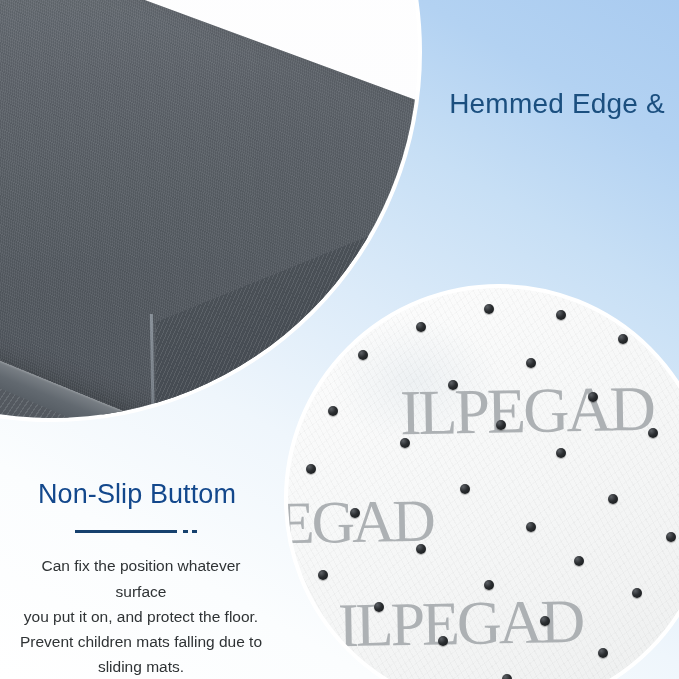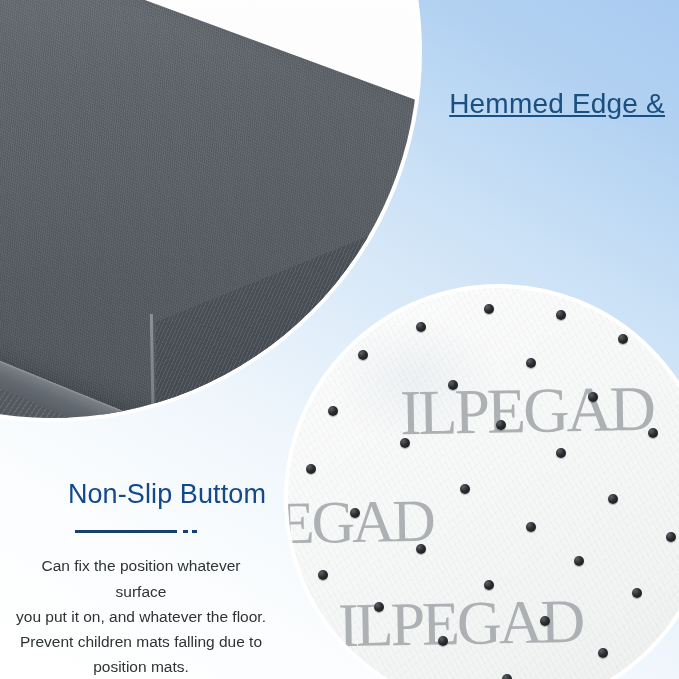--- a/index.html
+++ b/index.html
@@ -191,37 +191,36 @@
     right: 14px;
     top: 84px;
     width: 330px;
     text-align: right;
     color: #1b4f7f;
     font-size: 28px;
     line-height: 1.44;
     font-weight: 400;
     letter-spacing: .2px;
   }
-  #headline .hl-line { display: block; white-space: nowrap; text-decoration: underline; }
+  #headline .hl-line { display: block; white-space: nowrap; }
 
   #feature-block {
     position: absolute;
     left: 8px;
     top: 478px;
     width: 258px;
     text-align: center;
   }
   #feature-title {
     color: #13488c;
     font-size: 27px;
     font-weight: 400;
     letter-spacing: .1px;
     line-height: 1.2;
     white-space: nowrap;
-    text-align: right;
   }
   #feature-rule {
     position: relative;
     width: 124px;
     height: 10px;
     margin: 17px auto 16px auto;
   }
   #feature-rule .rule-bar {
     position: absolute;
     left: 0; top: 3px;
@@ -315,19 +314,19 @@
     <div id="feature-title">Non-Slip Buttom</div>
 
     <div id="feature-rule">
       <span class="rule-bar"></span>
       <span class="rule-dash d1"></span>
       <span class="rule-dash d2"></span>
     </div>
 
     <div id="feature-body">
       <span class="body-line">Can fix the position whatever surface</span>
-      <span class="body-line">you put it on, and whatever the floor.</span>
+      <span class="body-line">you put it on, and protect the floor.</span>
       <span class="body-line">Prevent children mats falling due to</span>
-      <span class="body-line">position mats.</span>
+      <span class="body-line">sliding mats.</span>
     </div>
   </div>
 
 </div>
 
 </body></html>

